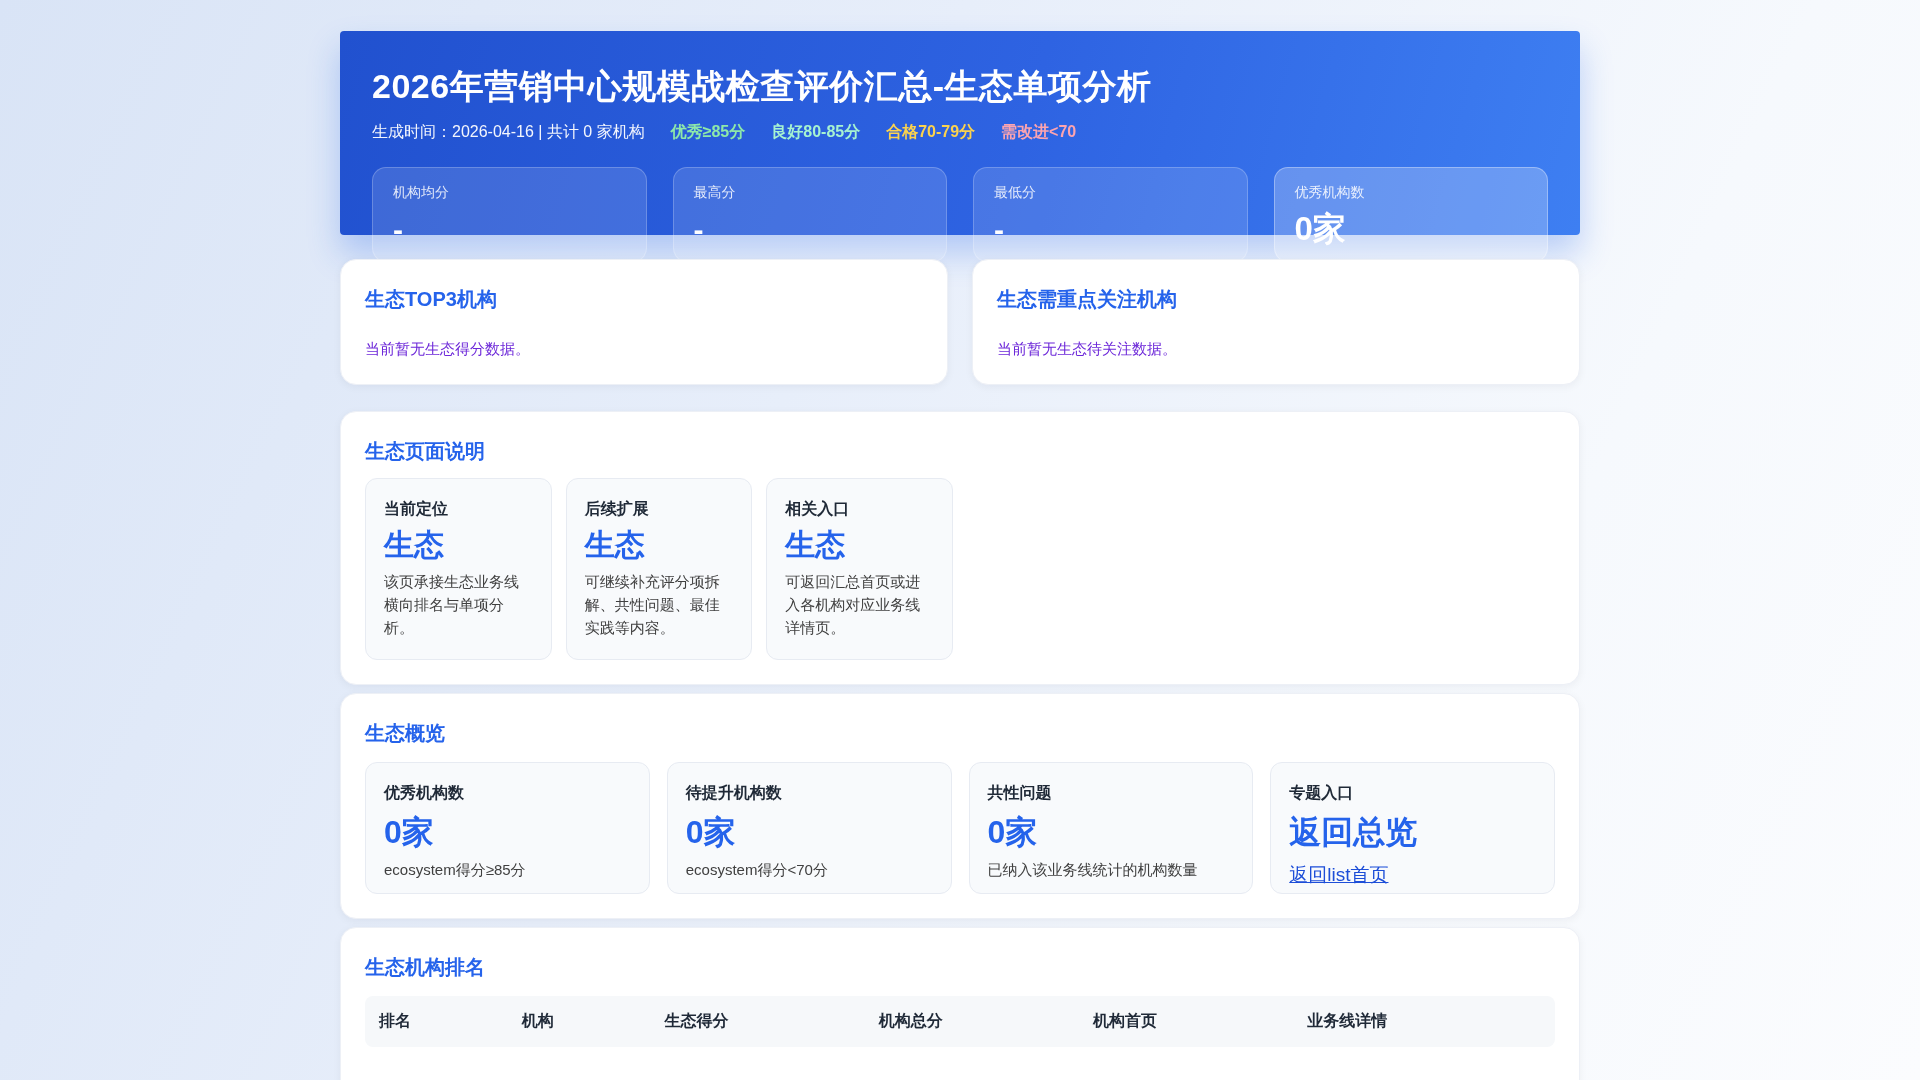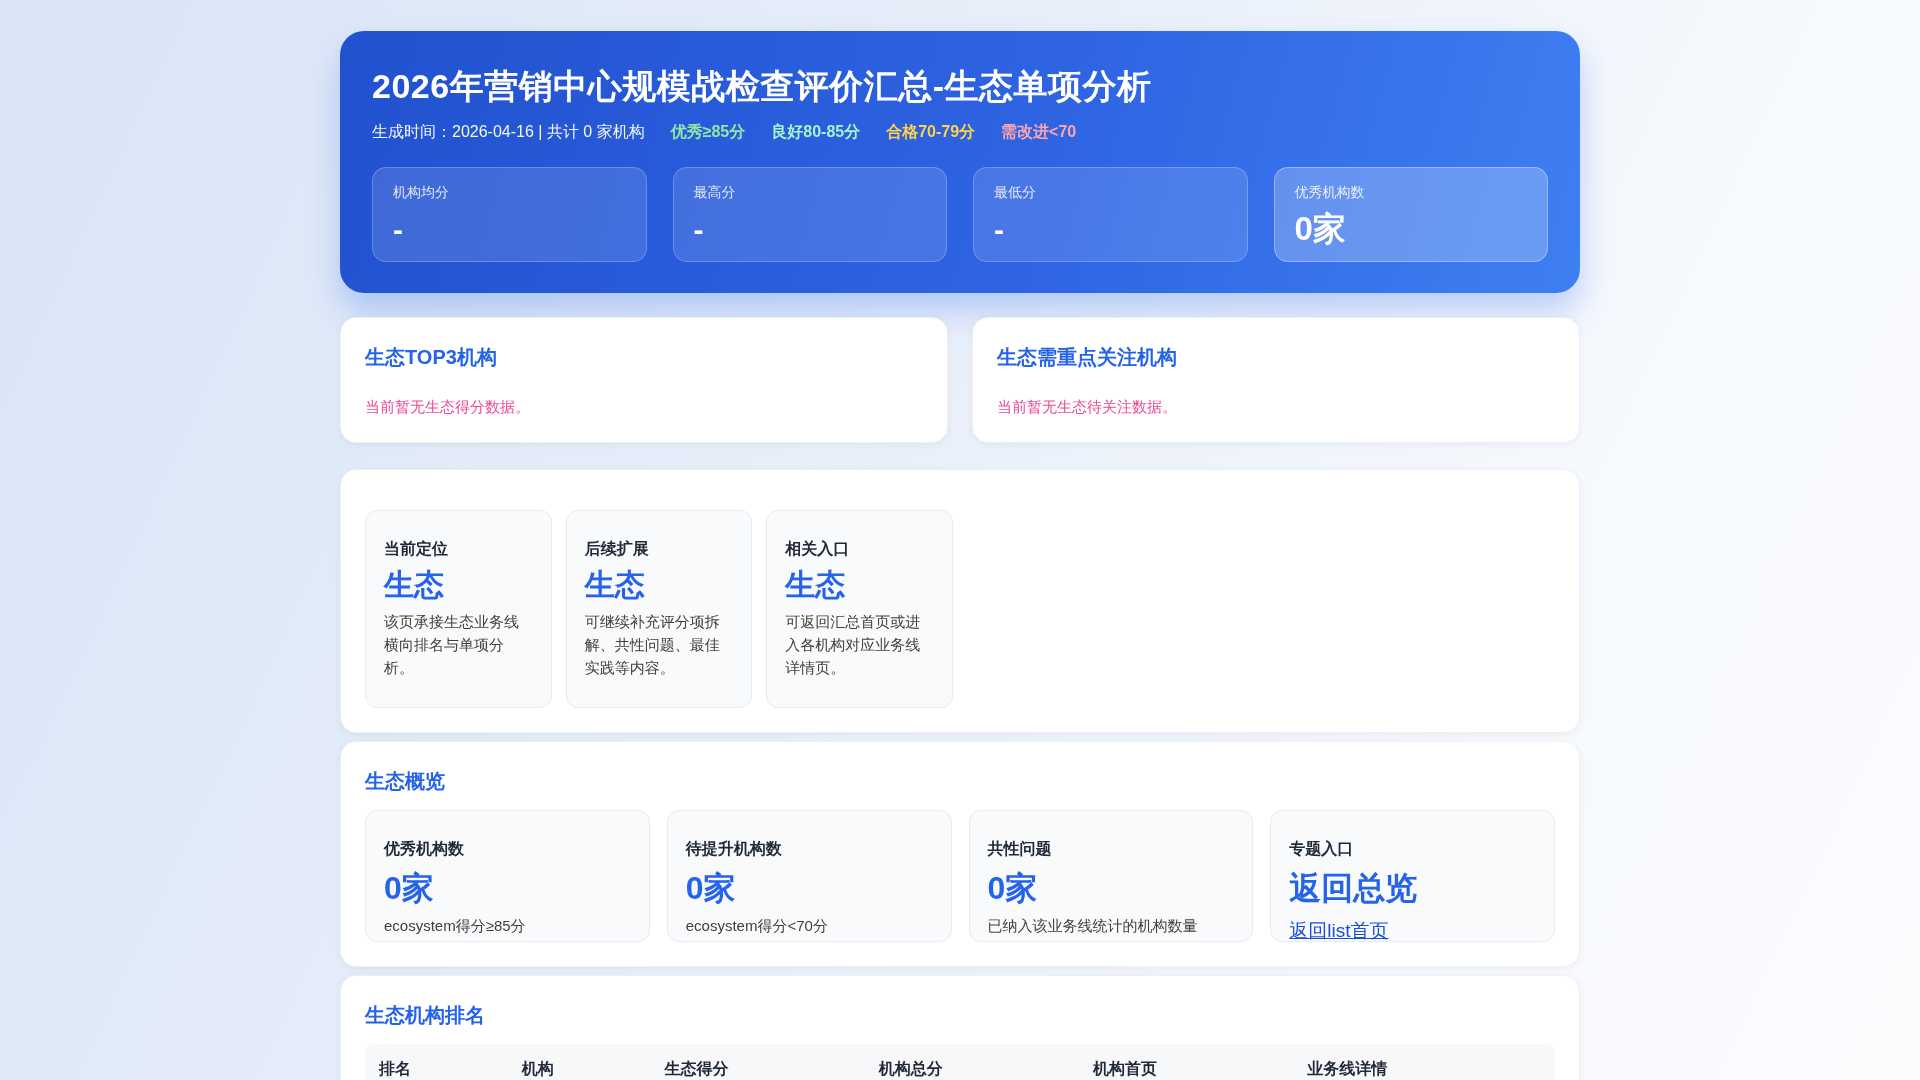--- a/index.html
+++ b/index.html
@@ -5,25 +5,25 @@
   * { box-sizing: border-box; margin: 0; padding: 0; }
   html, body { width: 1920px; height: 1080px; overflow: hidden; }
   body {
     font-family: "Liberation Sans", "DejaVu Sans", sans-serif;
     background: linear-gradient(115deg, #d9e4f6 0%, #e7eefa 40%, #f6f9fd 75%, #fbfcfe 100%);
   }
   .page { width: 1240px; margin: 0 auto; padding-top: 31px; }
 
   
   .hero {
-    border-radius: 24px;
+    border-radius: 4px;
     background: linear-gradient(105deg, #2151cf 0%, #2e63e2 55%, #3e7ff2 100%);
     box-shadow: 0 18px 32px rgba(37, 99, 235, 0.28);
     padding: 34px 32px 30px 32px;
-    height: 262px;
+    height: 204px;
     color: #ffffff;
   }
   .hero h1 {
     font-size: 34px;
     font-weight: 700;
     letter-spacing: 0.5px;
     line-height: 1.25;
   }
   .hero-meta {
     margin-top: 14px;
@@ -56,21 +56,21 @@
 
   
   .card {
     background: #ffffff;
     border: 1px solid #edf0f6;
     border-radius: 16px;
     box-shadow: 0 2px 8px rgba(15, 23, 42, 0.05);
     padding: 26px 24px 24px 24px;
   }
   .card h2 { font-size: 20px; font-weight: 700; color: #2563eb; line-height: 26px; }
-  .empty-text { margin-top: 28px; font-size: 15px; color: #ec4899; }
+  .empty-text { margin-top: 28px; font-size: 15px; color: #6d28d9; }
 
   .two-col {
     margin-top: 24px;
     display: grid;
     grid-template-columns: 1fr 1fr;
     gap: 24px;
   }
   .two-col .card { height: 126px; }
 
   .section { margin-top: 26px; }
@@ -80,21 +80,21 @@
   .notes-grid {
     margin-top: 14px;
     display: grid;
     grid-template-columns: repeat(6, 1fr);
     gap: 14px;
   }
   .mini {
     background: #f8fafc;
     border: 1px solid #e7ebf2;
     border-radius: 12px;
-    padding: 28px 18px;
+    padding: 20px 18px;
   }
   .mini-label { font-size: 16px; font-weight: 700; color: #1f2937; }
   .mini-value { margin-top: 6px; font-size: 30px; font-weight: 700; color: #2563eb; line-height: 1.25; }
   .mini-desc { margin-top: 6px; font-size: 15px; color: #404040; line-height: 1.55; }
 
   
   .overview-grid {
     margin-top: 16px;
     display: grid;
     grid-template-columns: repeat(4, 1fr);
@@ -169,20 +169,21 @@
       <h2>生态TOP3机构</h2>
       <p class="empty-text">当前暂无生态得分数据。</p>
     </section>
     <section class="card">
       <h2>生态需重点关注机构</h2>
       <p class="empty-text">当前暂无生态待关注数据。</p>
     </section>
   </div>
 
   <section class="card section">
+    <h2>生态页面说明</h2>
     <div class="notes-grid">
       <div class="mini">
         <div class="mini-label">当前定位</div>
         <div class="mini-value">生态</div>
         <div class="mini-desc">该页承接生态业务线横向排名与单项分析。</div>
       </div>
       <div class="mini">
         <div class="mini-label">后续扩展</div>
         <div class="mini-value">生态</div>
         <div class="mini-desc">可继续补充评分项拆解、共性问题、最佳实践等内容。</div>

